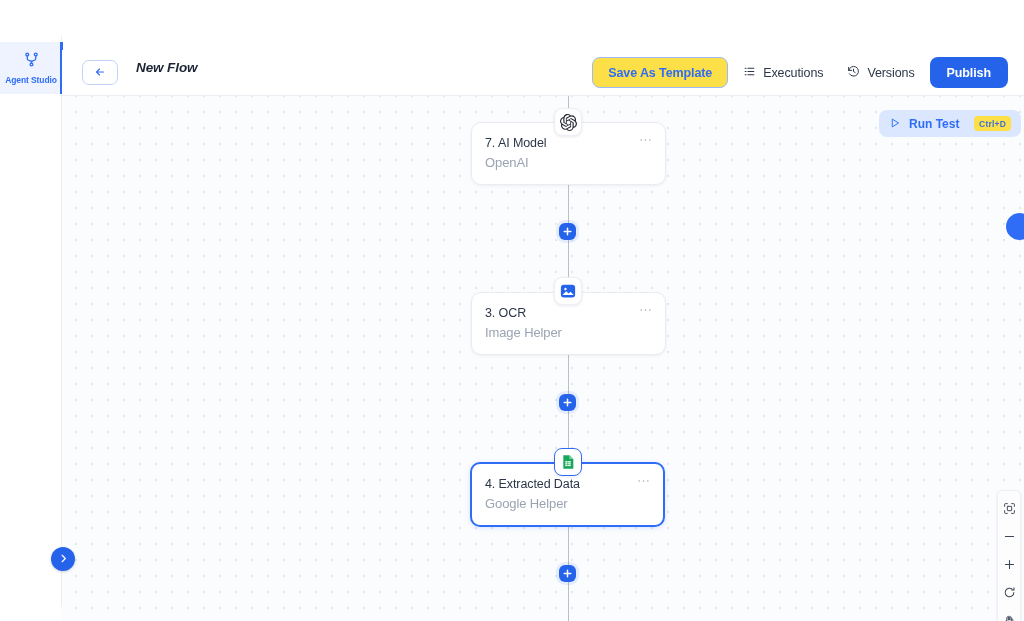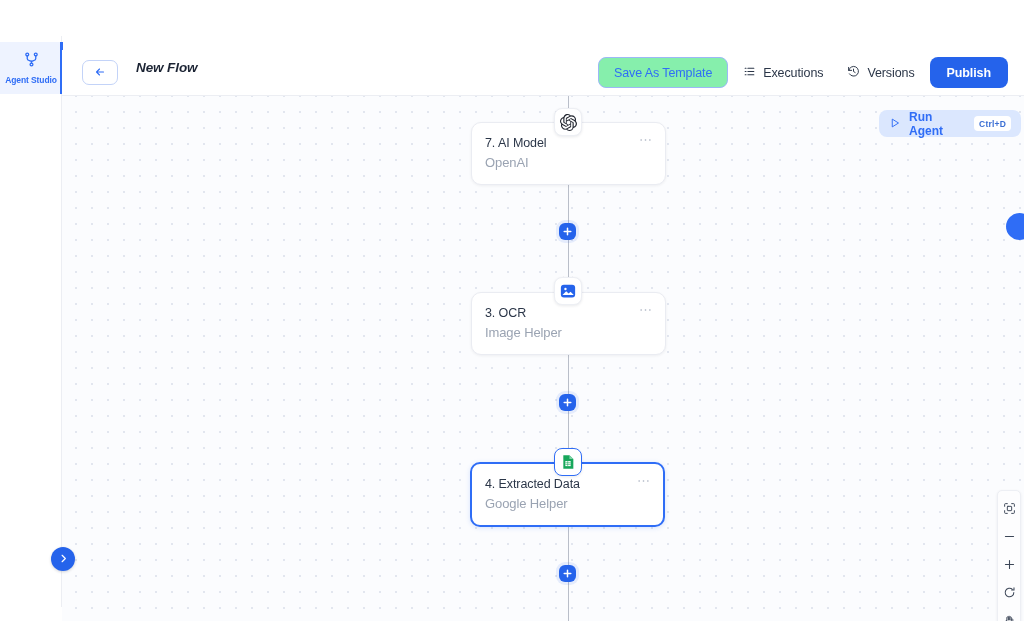--- a/index.html
+++ b/index.html
@@ -77,21 +77,21 @@
   .fh-left { display: flex; align-items: flex-start; gap: 18px; font-style: italic; }
   .back-btn {
     width: 36px; height: 25px; border: 1px solid #c3d3f8; border-radius: 7px;
     background: #fff; display: flex; align-items: center; justify-content: center;
     color: #2f6df6; cursor: pointer;
   }
   .flow-title { font-size: 13.5px; font-weight: bold; color: #1c2434; letter-spacing: -0.1px; }
   .fh-right { display: flex; align-items: center; gap: 6px; }
   .btn-outline {
     height: 31px; padding: 0 15px; border: 1.5px solid #9cb8f7; border-radius: 8px;
-    background: #86efac; color: #2f6df6; font-size: 12.5px; font-weight: normal;
+    background: #fde047; color: #2f6df6; font-size: 12.5px; font-weight: bold;
     display: flex; align-items: center; cursor: pointer; letter-spacing: -0.1px;
   }
   .btn-ghost {
     height: 31px; padding: 0 9px; border: none; background: transparent;
     color: #2b3648; font-size: 12.5px; font-weight: normal; letter-spacing: -0.1px;
     display: flex; align-items: center; gap: 7px; cursor: pointer;
   }
   .btn-primary {
     height: 31px; padding: 8px 17px; border: none; border-radius: 8px;
     background: #2563eb; color: #fff; font-size: 12.5px; font-weight: bold;
@@ -100,21 +100,21 @@
 
   
   .run-test {
     position: absolute; top: 110px; left: 879px; width: 142px; height: 27px;
     background: #dbe7fe; border-radius: 8px;
     display: flex; align-items: center; gap: 8px; padding: 0 10px;
     z-index: 15; cursor: pointer;
   }
   .run-test-label { font-size: 12px; font-weight: bold; color: #2f6df6; }
   .kbd {
-    margin-left: auto; background: #ffffff; color: #3b6fd4; font-size: 8.5px;
+    margin-left: auto; background: #fde047; color: #3b6fd4; font-size: 8.5px;
     font-weight: bold; border-radius: 4px; padding: 2.5px 5px; letter-spacing: 0.2px;
   }
 
   
   .edge-line {
     position: absolute; left: 567.5px; width: 1.6px; background: #b9bec9; z-index: 1;
   }
   .node-card {
     position: absolute; width: 195px; background: #ffffff;
     border: 1px solid #eaecf2; border-radius: 10px;
@@ -340,21 +340,21 @@
       <div class="btn-primary">Publish</div>
     </div>
   </div>
 
   <div class="run-test">
     <span>
       <svg width="12" height="12" viewBox="0 0 24 24" fill="none" stroke="#2f6df6" stroke-width="1.9" stroke-linejoin="round">
         <path d="M6.5 4.2 L19 12 L6.5 19.8 Z"></path>
       </svg>
     </span>
-    <span class="run-test-label">Run Agent</span>
+    <span class="run-test-label">Run Test</span>
     <span class="kbd">Ctrl+D</span>
   </div>
 
   <div class="expand-fab">
     <span>
       <svg width="11" height="11" viewBox="0 0 24 24" fill="none" stroke="#ffffff" stroke-width="2.6" stroke-linecap="round" stroke-linejoin="round">
         <path d="M9 5 L16 12 L9 19"></path>
       </svg>
     </span>
   </div>

